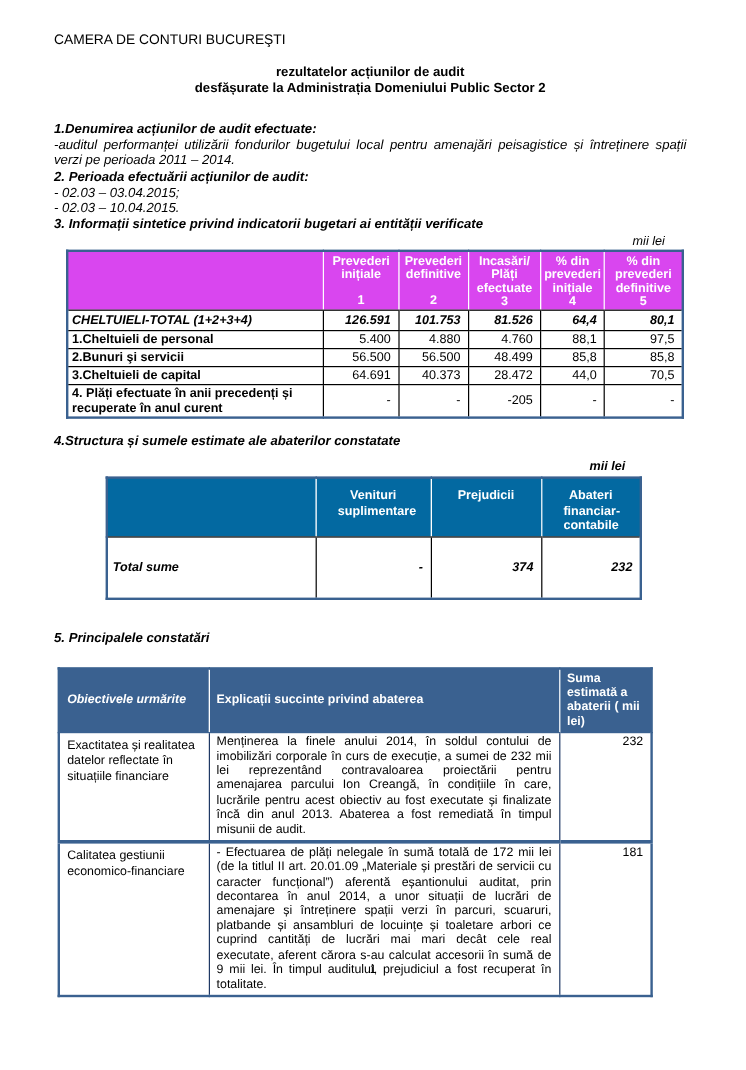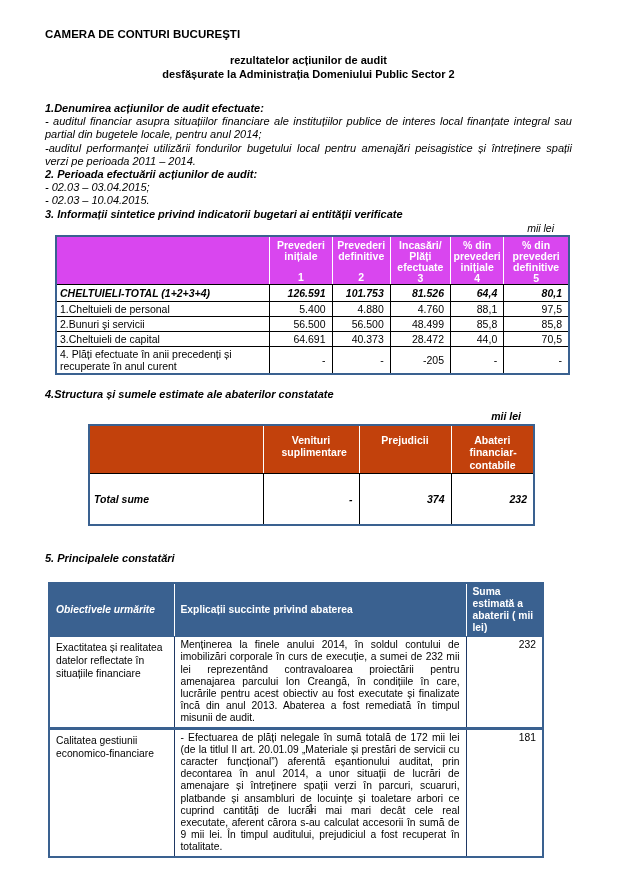--- a/index.html
+++ b/index.html
@@ -3,46 +3,46 @@
 <meta charset="utf-8">
 <style>
   * { box-sizing: border-box; margin: 0; padding: 0; }
   html, body { background: #e8e8e8; }
   .page {
     width: 622px; height: 892px; background: #ffffff; position: relative;
     font-family: "Liberation Sans", sans-serif; color: #000; overflow: hidden;
     margin: 0 auto;
   }
   .content { padding: 28px 50px 0 45px; }
-  .org { font-weight: bold; font-size: 11.5px; line-height: 13px; }
+  .org { font-weight: normal; font-size: 11.5px; line-height: 13px; }
   .title { margin-top: 13px; text-align: center; font-weight: bold; font-size: 11px; line-height: 13.5px; }
   .intro { margin-top: 21px; font-size: 11px; line-height: 13.2px; font-style: italic; }
   .intro .just { text-align: justify; }
   .sec-head { font-weight: bold; font-style: italic; font-size: 11px; line-height: 13.2px; }
   .unit { font-style: italic; font-size: 10.5px; line-height: 11px; text-align: right; }
   .unit1 { width: 515px; margin-left: 10px; margin-top: 2px; padding-right: 16px; }
   .unit2 { width: 445px; margin-left: 43px; margin-top: 9px; padding-right: 12px; font-weight: bold; }
   table { border-collapse: collapse; table-layout: fixed; }
 
   
   .t1 { width: 515px; margin-left: 10px; margin-top: 1px; font-size: 10.5px; border: 2px solid #3A6190; }
   .t1 th { background: #d946ef; color: #fff; font-weight: bold; border: 1px solid #3A6190;
            border-right: 1px solid #ffffff; border-bottom: 1px solid #000; height: 49px;
            vertical-align: top; padding: 0; }
   .t1 th:last-child { border-right: 1px solid #0f172a; }
   .t1 th .hw { display: flex; flex-direction: column; justify-content: space-between; height: 47px; padding: 3px 1px 1px; }
   .t1 th .hl, .t1 th .hn { text-align: center; line-height: 11px; }
   .t1 td { border: 1px solid #000; padding: 1px 6px; height: 15px; }
-  .t1 td.lbl { padding-left: 3px; padding-right: 2px; text-align: left; line-height: 12px; }
+  .t1 td.lbl { padding-left: 3px; padding-right: 2px; text-align: left; line-height: 12px; font-weight: bold; }
   .t1 td.num { text-align: right; }
   .t1 tr.total td { font-weight: bold; font-style: italic; height: 17px; }
 
   
   .t2 { width: 445px; margin-left: 43px; margin-top: 2px; font-size: 10.5px; border: 2px solid #3A6190; }
-  .t2 th { background: #c2410c; color: #fff; font-weight: bold; border: 1px solid #3A6190;
+  .t2 th { background: #0369a1; color: #fff; font-weight: bold; border: 1px solid #3A6190;
            border-right: 1px solid #ffffff; border-bottom: 1px solid #000; height: 44px;
            vertical-align: top; text-align: center; line-height: 12.5px; padding: 8px 18px 2px; }
   .t2 th:last-child { border-right: 1px solid #3A6190; }
   .t2 td { border: 1px solid #000; font-weight: bold; font-style: italic; padding: 19px 6px; height: 16px; }
   .t2 td.lbl { text-align: left; padding-left: 4px; }
   .t2 td.num { text-align: right; }
 
   
   .t3 { width: 494px; margin-left: 3px; margin-top: 17px; font-size: 10.3px; border: 2px solid #3A6190; }
   .t3 th { background: #3A6190; color: #fff; font-weight: bold; border: 1px solid #3A6190;
@@ -67,21 +67,20 @@
 
     <div class="org">CAMERA DE CONTURI BUCUREŞTI</div>
 
     <div class="title">
       <div>rezultatelor acțiunilor de audit</div>
       <div>desfășurate la Administrația Domeniului Public Sector 2</div>
     </div>
 
     <div class="intro">
       <div class="sec-head">1.Denumirea acțiunilor de audit efectuate:</div>
-      <div class="just">- auditul financiar asupra situațiilor financiare ale instituțiilor publice de interes local finanțate integral sau partial din bugetele locale, pentru anul 2014;</div>
       <div class="just">-auditul performanței utilizării fondurilor bugetului local pentru amenajări peisagistice și întreținere spații verzi pe  perioada 2011 – 2014.</div>
       <div class="sec-head">2. Perioada efectuării acțiunilor de audit:</div>
       <div>- 02.03 – 03.04.2015;</div>
       <div>- 02.03 – 10.04.2015.</div>
       <div class="sec-head">3. Informații sintetice privind indicatorii bugetari ai entității verificate</div>
     </div>
 
     <div class="unit unit1">mii lei</div>
 
     <table class="t1">

